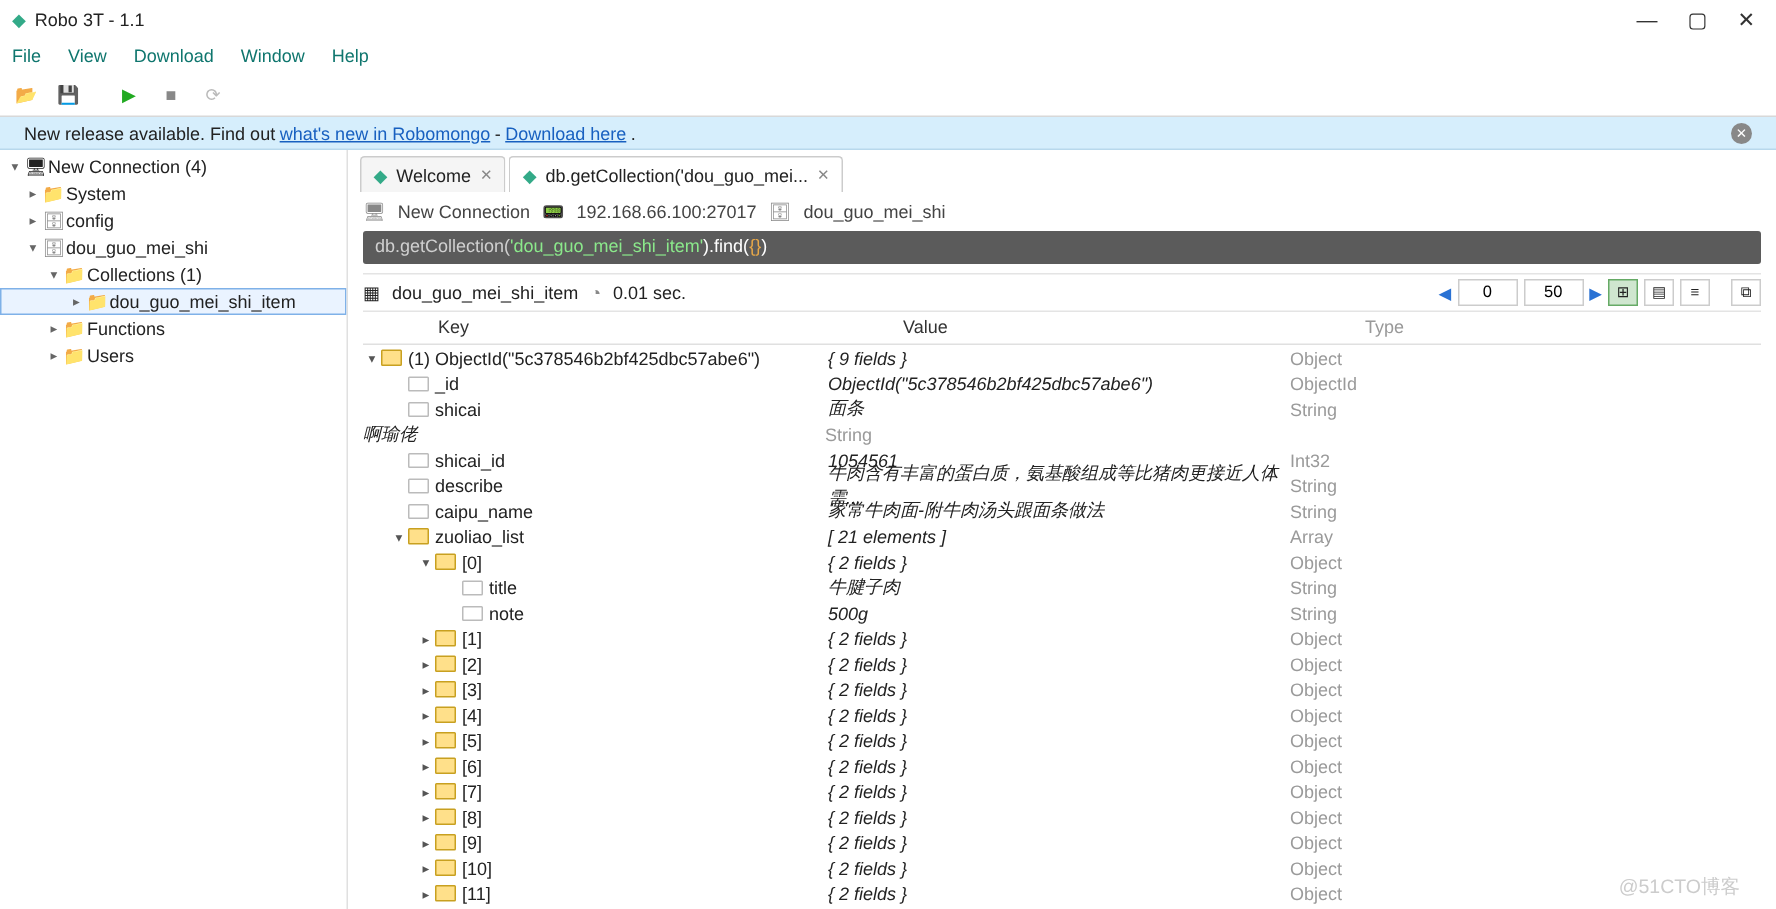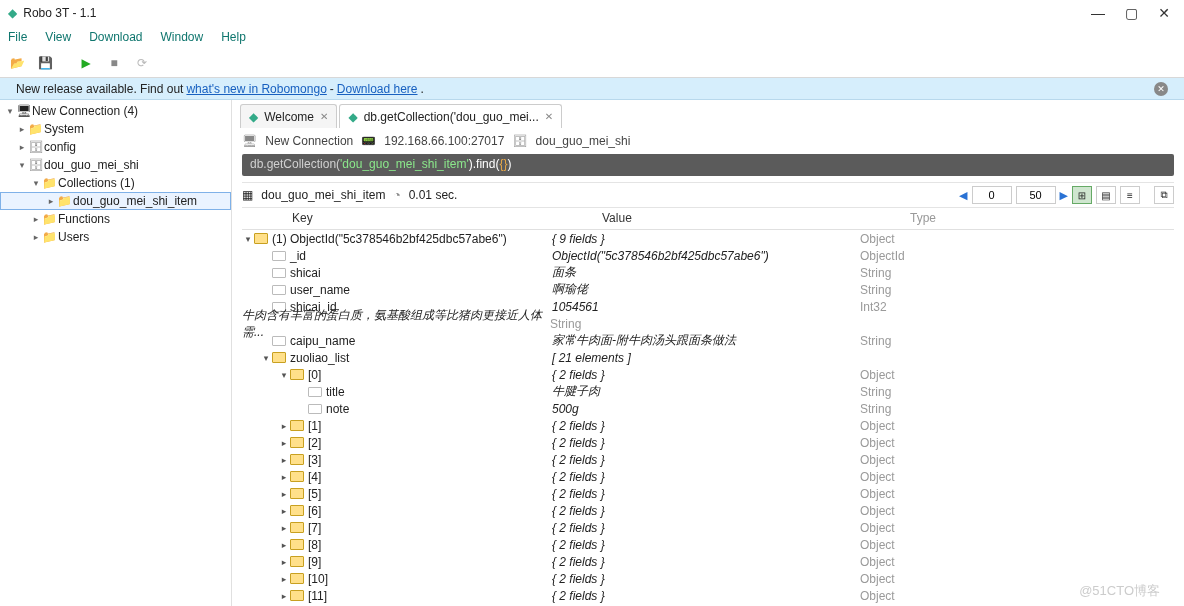--- a/index.html
+++ b/index.html
@@ -239,57 +239,58 @@
           <div class="grow">
             <div class="k kp1">
               <span class="tw2"></span>
               <span class="ic-str"></span>
               <span>shicai</span>
             </div>
             <div class="v">面条</div>
             <div class="t">String</div>
           </div>
           <div class="grow">
-            <div class="k kp1">
-              <span class="tw2"></span>
-              <span class="ic-str"></span>
-              <span>user_name</span>
-            </div>
             <div class="v">啊瑜佬</div>
             <div class="t">String</div>
           </div>
           <div class="grow">
             <div class="k kp1">
               <span class="tw2"></span>
               <span class="ic-str"></span>
               <span>shicai_id</span>
             </div>
             <div class="v">1054561</div>
             <div class="t">Int32</div>
           </div>
           <div class="grow">
+            <div class="k kp1">
+              <span class="tw2"></span>
+              <span class="ic-str"></span>
+              <span>describe</span>
+            </div>
             <div class="v">牛肉含有丰富的蛋白质，氨基酸组成等比猪肉更接近人体需...</div>
             <div class="t">String</div>
           </div>
           <div class="grow">
             <div class="k kp1">
               <span class="tw2"></span>
               <span class="ic-str"></span>
               <span>caipu_name</span>
             </div>
             <div class="v">家常牛肉面-附牛肉汤头跟面条做法</div>
             <div class="t">String</div>
           </div>
           <div class="grow">
             <div class="k kp1">
               <span class="tw2">▾</span>
               <span class="ic-obj"></span>
               <span>zuoliao_list</span>
             </div>
             <div class="v">[ 21 elements ]</div>
+            <div class="t">Array</div>
           </div>
           <div class="grow">
             <div class="k kp2">
               <span class="tw2">▾</span>
               <span class="ic-obj"></span>
               <span>[0]</span>
             </div>
             <div class="v">{ 2 fields }</div>
             <div class="t">Object</div>
           </div>

